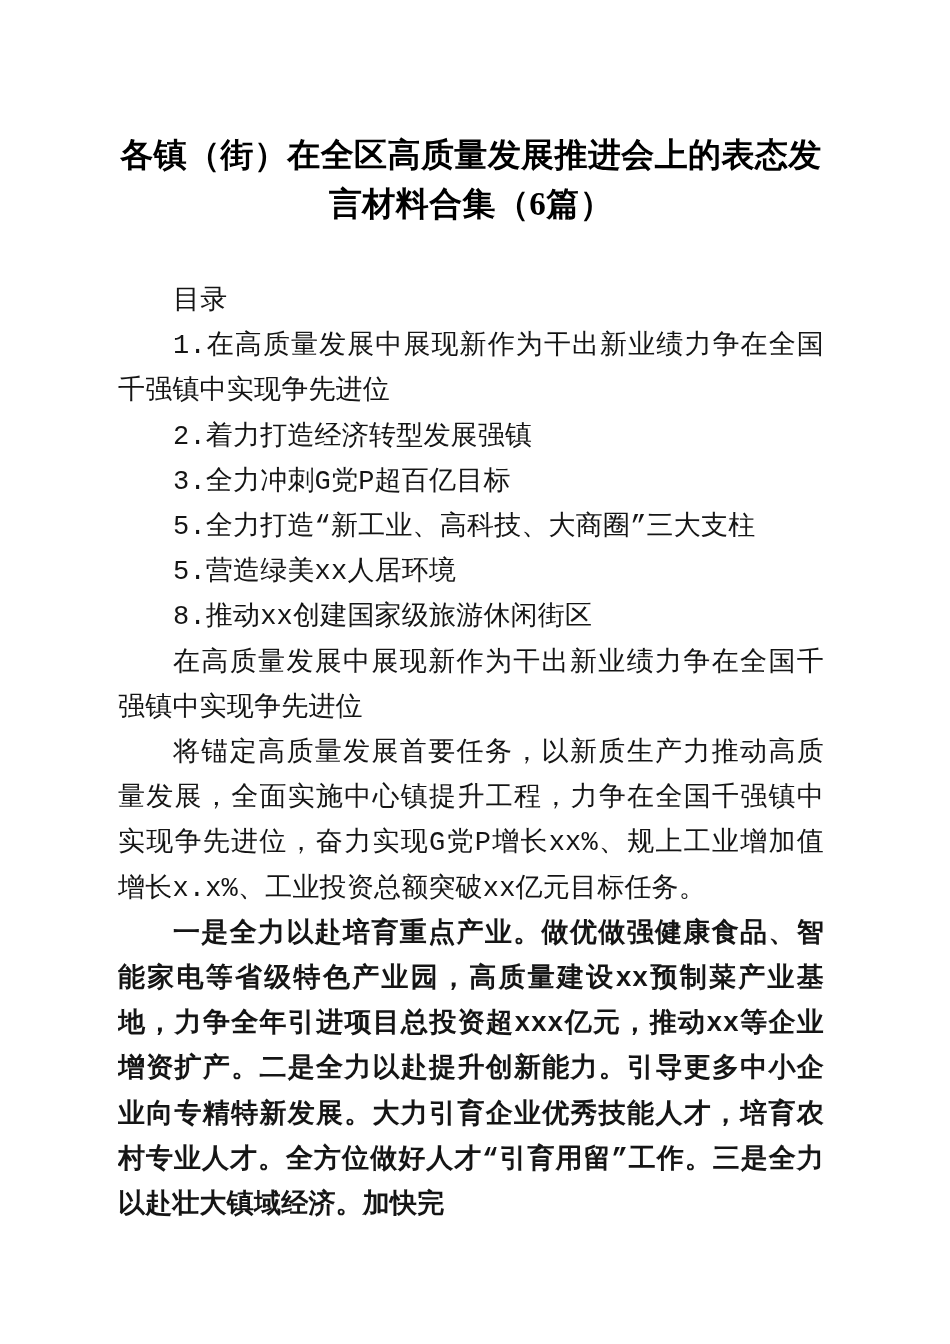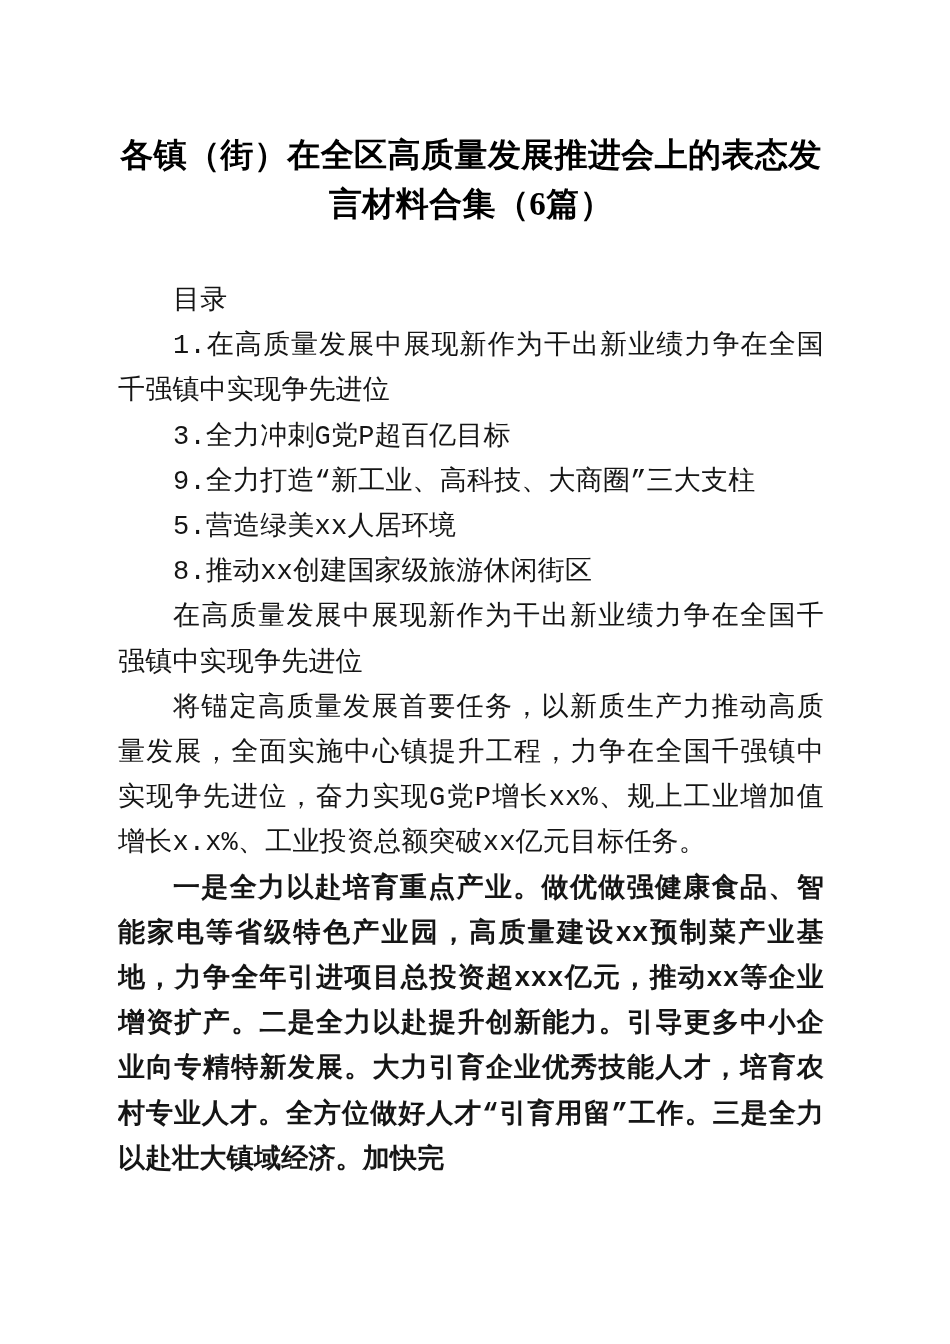--- a/index.html
+++ b/index.html
@@ -92,24 +92,25 @@
   <div class="content">
 
     <h1 class="doc-title">各镇（街）在全区高质量发展推进会上的表态发言材料合集（6篇）</h1>
 
     <div class="body-block">
 
       <p class="para toc-label">目录</p>
 
       <p class="para toc-item">1.在高质量发展中展现新作为干出新业绩力争在全国千强镇中实现争先进位</p>
 
+      <p class="para toc-item">2.着力打造经济转型发展强镇</p>
 
       <p class="para toc-item">3.全力冲刺G党P超百亿目标</p>
 
-      <p class="para toc-item">9.全力打造“新工业、高科技、大商圈”三大支柱</p>
+      <p class="para toc-item">5.全力打造“新工业、高科技、大商圈”三大支柱</p>
 
       <p class="para toc-item">5.营造绿美xx人居环境</p>
 
       <p class="para toc-item">8.推动xx创建国家级旅游休闲街区</p>
 
       <p class="para section-heading">在高质量发展中展现新作为干出新业绩力争在全国千强镇中实现争先进位</p>
 
       <p class="para">将锚定高质量发展首要任务，以新质生产力推动高质量发展，全面实施中心镇提升工程，力争在全国千强镇中实现争先进位，奋力实现G党P增长xx%、规上工业增加值增长x.x%、工业投资总额突破xx亿元目标任务。</p>
 
       <p class="para emph-lead clip-tail">一是全力以赴培育重点产业。做优做强健康食品、智能家电等省级特色产业园，高质量建设xx预制菜产业基地，力争全年引进项目总投资超xxx亿元，推动xx等企业增资扩产。二是全力以赴提升创新能力。引导更多中小企业向专精特新发展。大力引育企业优秀技能人才，培育农村专业人才。全方位做好人才“引育用留”工作。三是全力以赴壮大镇域经济。加快完</p>

